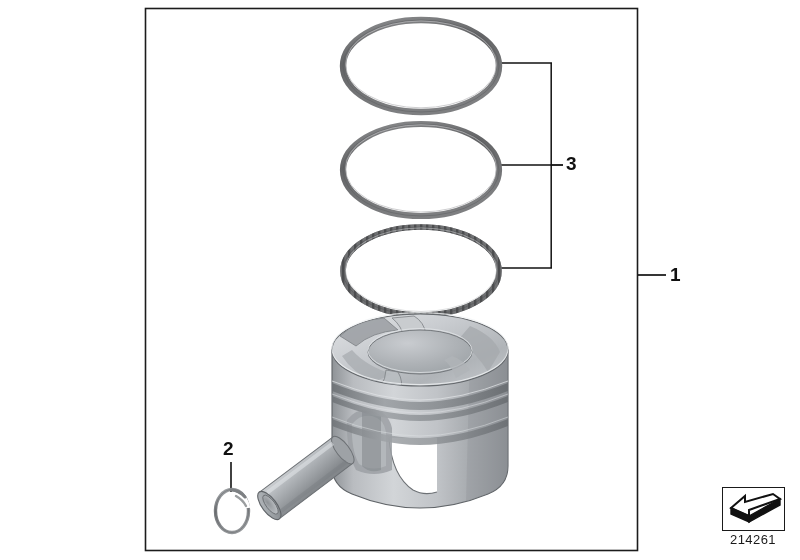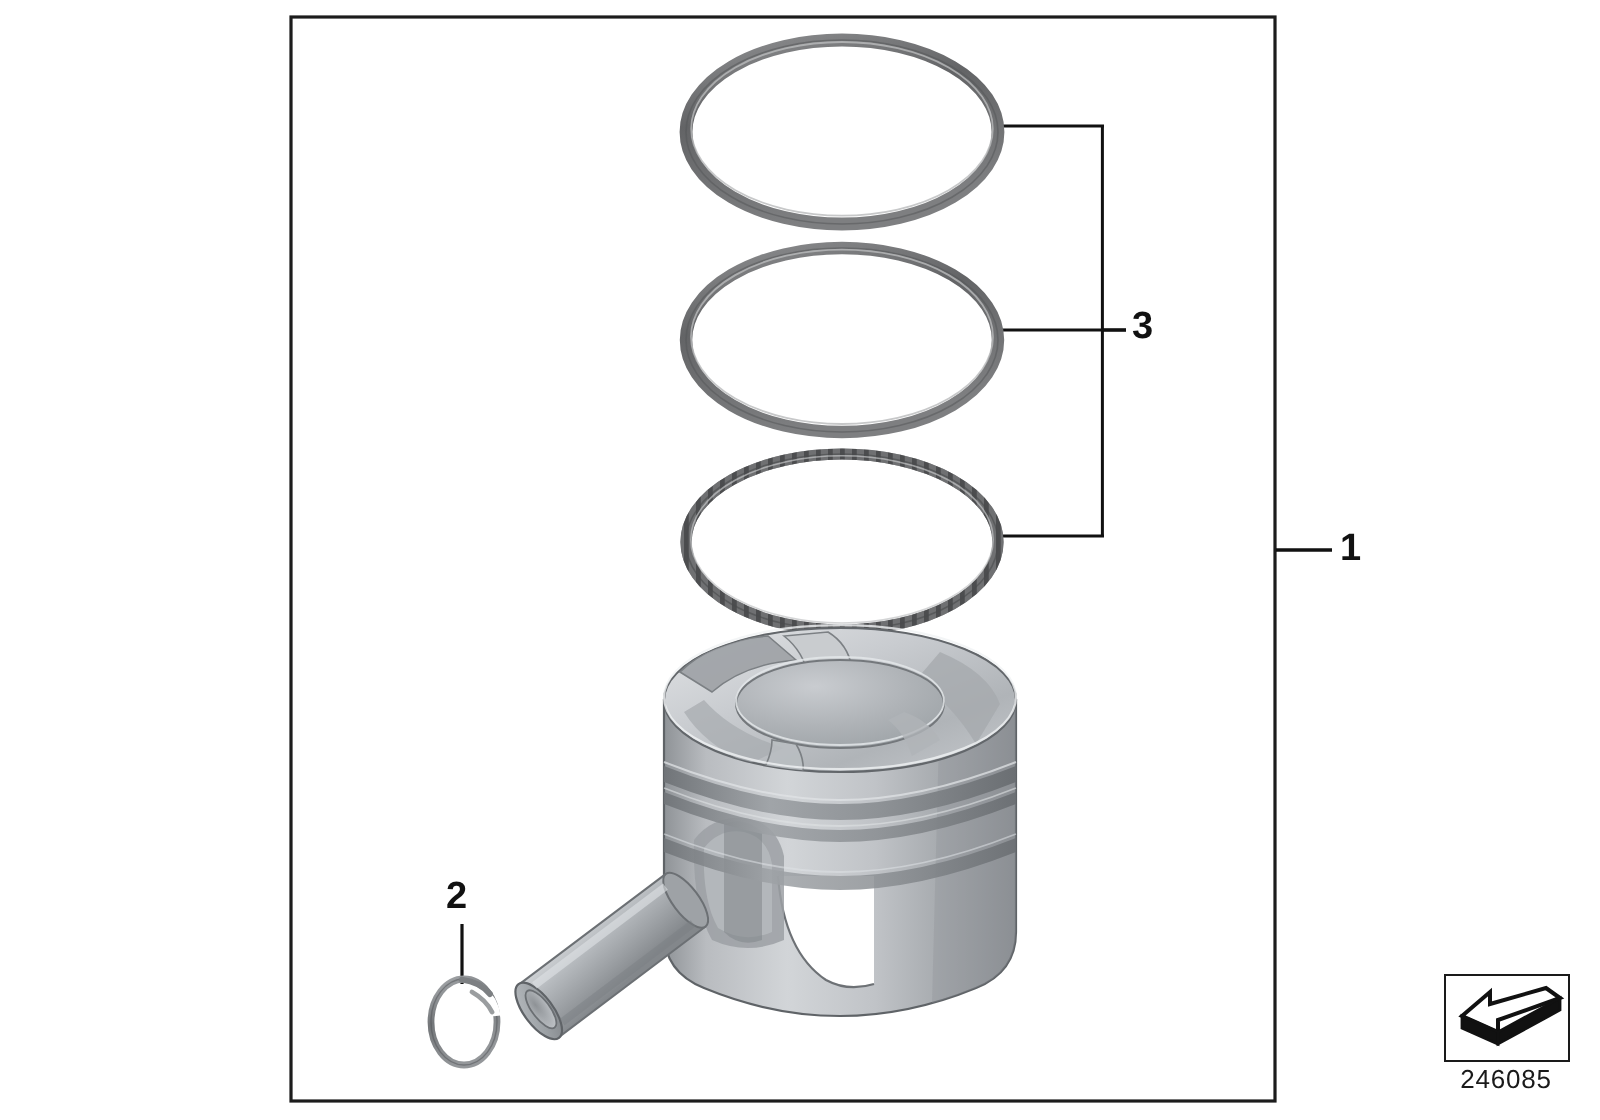--- a/index.html
+++ b/index.html
@@ -283,15 +283,15 @@
 
   <div id="rotate-icon-box">
     <svg width="61" height="42" viewBox="0 0 61 42" xmlns="http://www.w3.org/2000/svg">
 
       <path d="M8,20 L22,8 L22,14 L50,6 L57,11 L26,22 L26,28 Z" fill="#ffffff" stroke="#111111" stroke-width="2" stroke-linejoin="miter"></path>
       <path d="M8,20 L26,28 L26,34 L8,26 Z" fill="#111111" stroke="#111111" stroke-width="1.4" stroke-linejoin="miter"></path>
       <path d="M26,28 L57,11 L57,17 L26,34 Z" fill="#111111" stroke="#111111" stroke-width="1.4" stroke-linejoin="miter"></path>
     </svg>
   </div>
 
-  <div id="part-number-caption">246085</div>
+  <div id="part-number-caption">214261</div>
 
 </div>
 
 </body></html>

